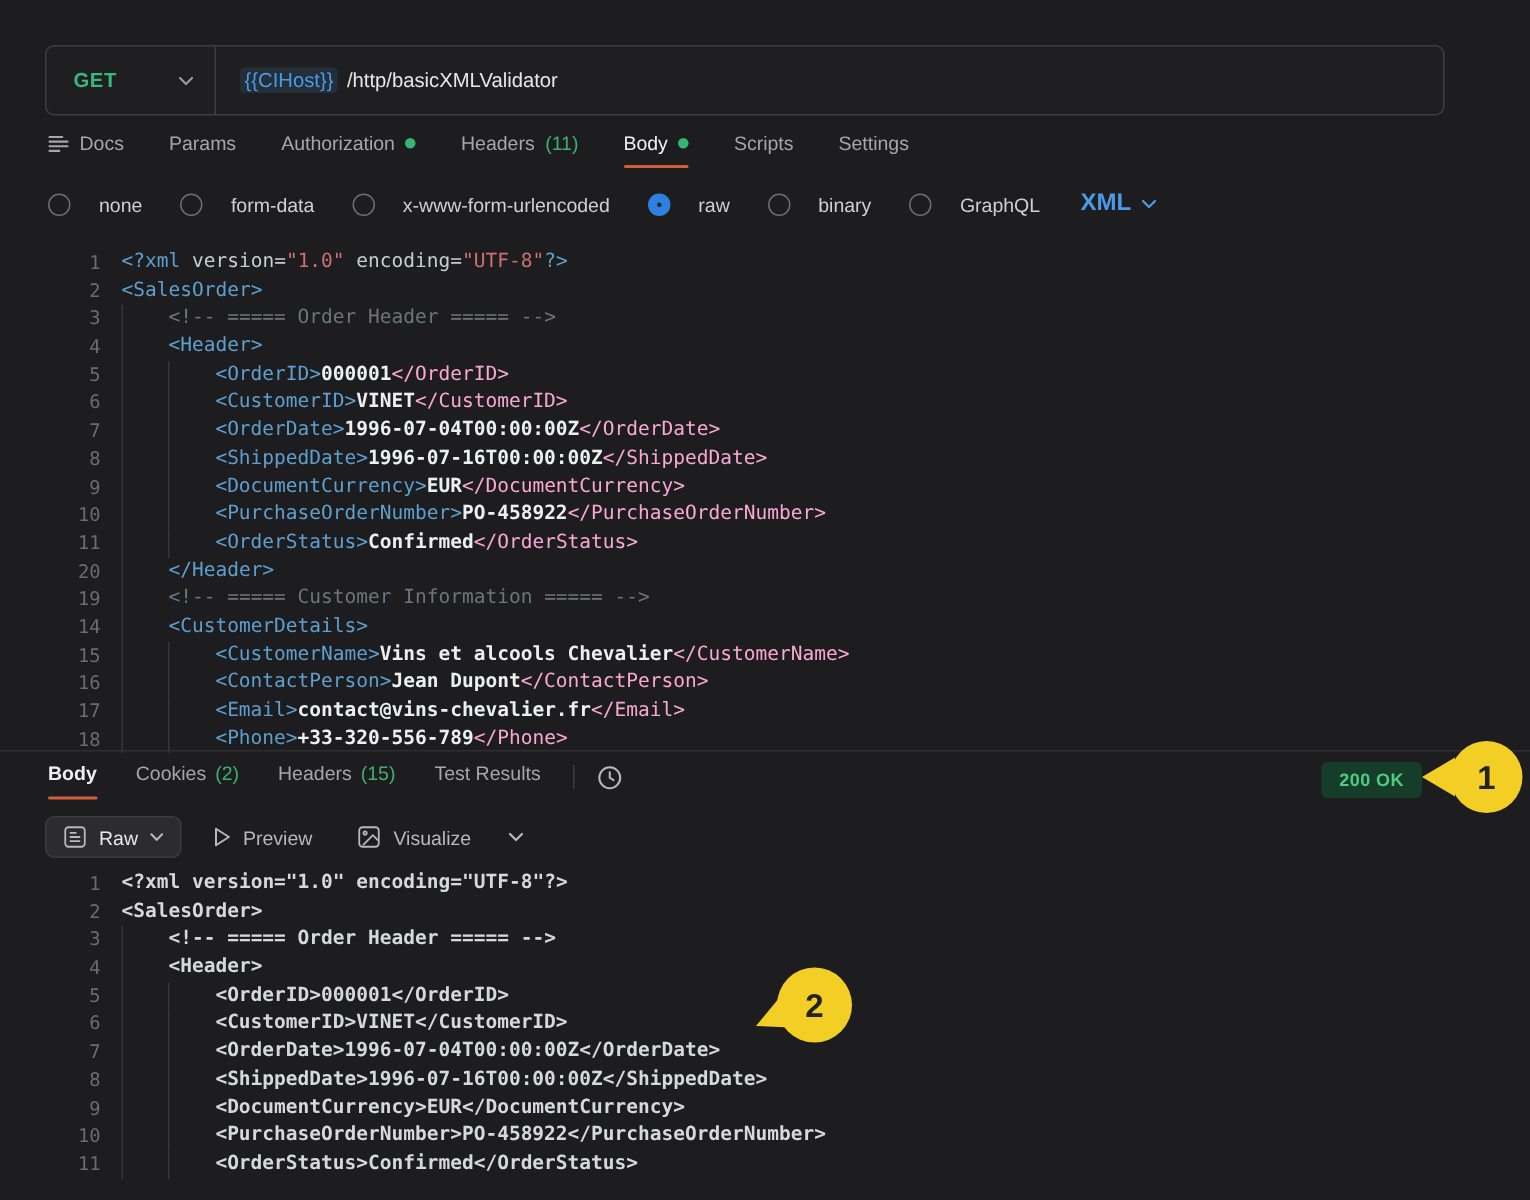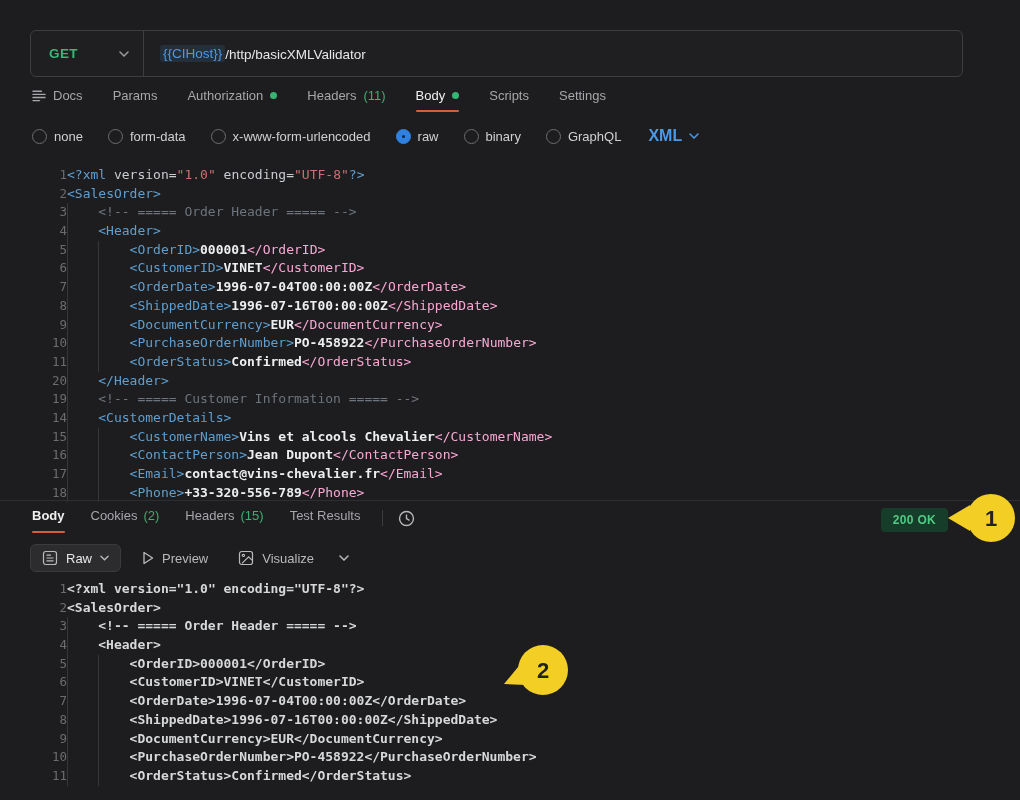--- a/index.html
+++ b/index.html
@@ -6,49 +6,49 @@
   .app{position:relative;width:1020px;height:800px;background:#1d1d1f;overflow:hidden;
        font-family:"Liberation Sans",sans-serif;-webkit-font-smoothing:antialiased;}
 
   
   .url-bar{position:absolute;top:30px;left:30px;width:933px;height:47px;box-sizing:border-box;
            border:1px solid #3e3e41;border-radius:6px;display:flex;align-items:center;background:#1f1f21;}
   .method{display:flex;align-items:center;padding:0 0 0 18px;width:112px;box-sizing:border-box;cursor:pointer;justify-content:center;}
   .method-label{color:#35ba79;font-weight:700;font-size:13.5px;letter-spacing:.4px;}
   .method .chev{margin-left:auto;margin-right:14px;color:#9a9a9e;display:flex;}
   .url-vdiv{width:1px;align-self:stretch;background:#3e3e41;}
-  .url-text{padding-left:16px;font-size:13.5px;color:#e7e7e9;display:flex;align-items:flex-end;}
+  .url-text{padding-left:16px;font-size:13.5px;color:#e7e7e9;display:flex;align-items:center;gap:6px;}
   .url-var{color:#4a9ae8;background:rgba(74,154,232,.13);border-radius:3px;padding:1px 3px;}
 
   
   .tabs{position:absolute;top:88px;left:32px;display:flex;align-items:flex-start;gap:30px;}
   .tab{display:flex;align-items:center;gap:7px;font-size:13px;color:#a6a6ab;cursor:pointer;
        position:relative;padding-bottom:9px;}
   .tab.active{color:#f0f0f1;}
   .tab.active::after{content:"";position:absolute;left:0;right:0;bottom:0;height:2px;background:#d45e3c;border-radius:1px;}
   .tab .count{color:#3fae71;}
   .tab .dot{width:7px;height:7px;border-radius:50%;background:#34b573;}
   .tab .ticon{display:flex;color:#a6a6ab;}
 
   
   .bodytypes{position:absolute;top:127px;left:32px;display:flex;align-items:center;gap:25px;
              font-size:13px;color:#d0d0d3;}
-  .radio{display:flex;align-items:center;gap:7px;cursor:pointer;}
+  .radio{display:flex;align-items:center;gap:19px;cursor:pointer;}
   .radio .circ{width:15px;height:15px;border-radius:50%;border:1px solid #6d6d72;box-sizing:border-box;position:relative;}
   .radio.selected .circ{border:1px solid #2f81e0;background:#2f81e0;}
   .radio.selected .circ::after{content:"";position:absolute;left:5px;top:5px;width:3px;height:3px;border-radius:50%;background:#10263f;}
   .lang-select{display:flex;align-items:center;gap:7px;color:#4a9ae8;font-weight:700;font-size:16px;cursor:pointer;margin-left:2px;}
 
   
   .editor{position:absolute;left:25px;font-family:"DejaVu Sans Mono",monospace;font-size:13px;}
   #req-editor{top:166px;}
   #resp-editor{top:580px;}
   .code-line{display:flex;height:18.7px;line-height:18.7px;white-space:pre;}
   .ln{flex:0 0 42px;width:42px;text-align:right;color:#6c6c70;font-size:12.5px;}
-  .code{display:flex;}
+  .code{margin-left:14px;display:flex;}
   .ig{display:inline-block;width:4ch;box-sizing:border-box;border-left:1px solid #37373b;flex:none;}
   .t-tag{color:#5f9fd0;}
   .t-tagc{color:#f9a8d4;}
   .t-plain{color:#c9ccd1;}
   .t-str{color:#cd6f6f;}
   .t-text{color:#eceef0;font-weight:700;}
   .t-comment{color:#6d747d;}
   .t-resp{color:#d6d8da;font-weight:700;}
 
   .hr{position:absolute;top:500px;left:0;width:1020px;height:1px;background:#2e2e31;}

